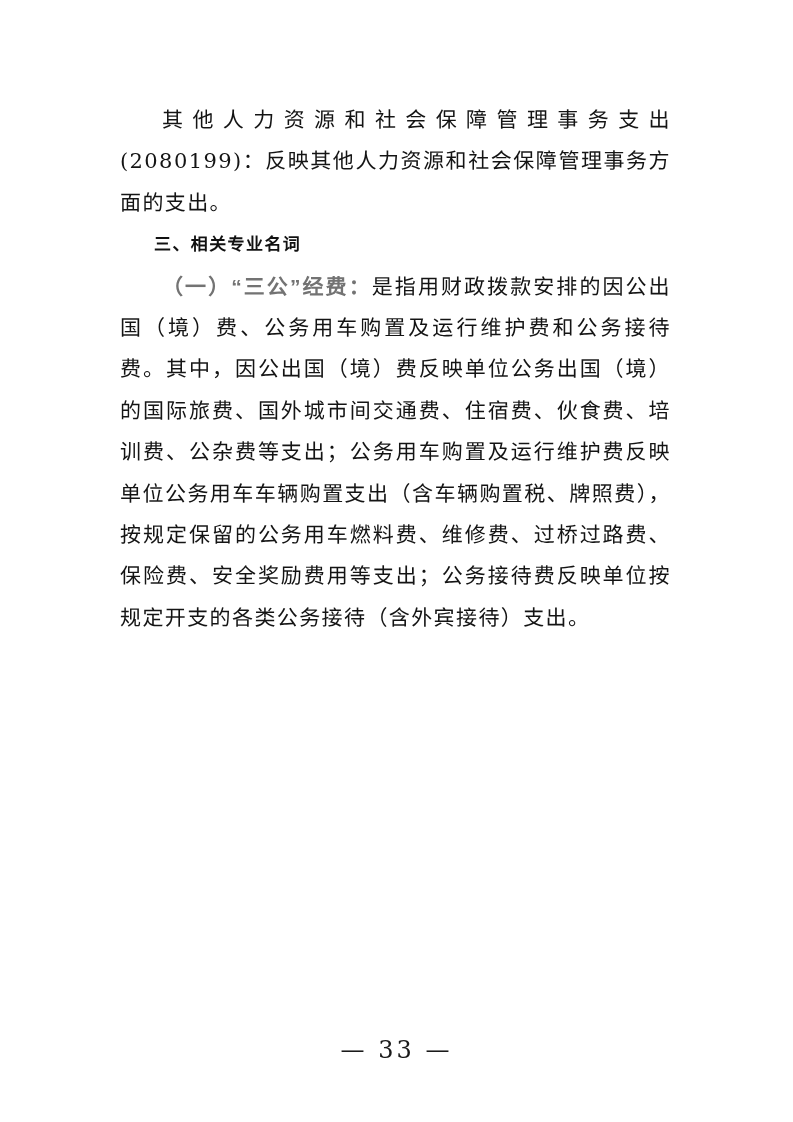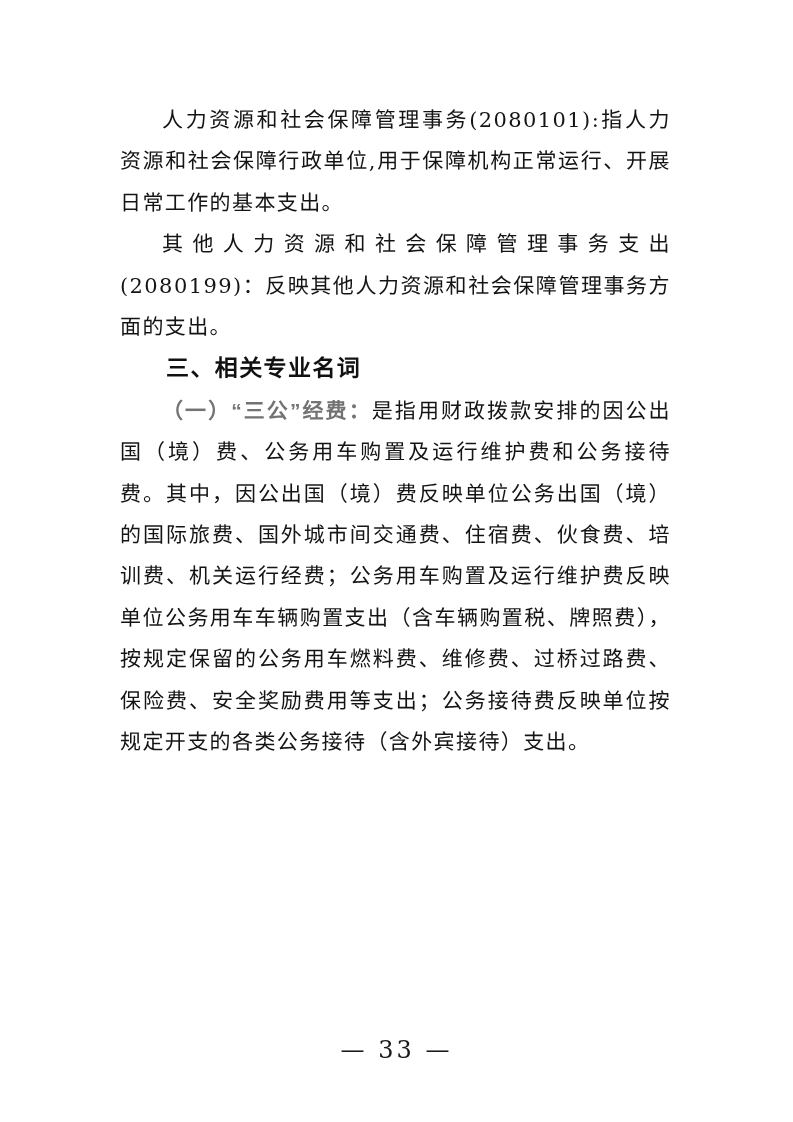--- a/index.html
+++ b/index.html
@@ -29,21 +29,21 @@
   }
   .content p {
     margin: 0;
     text-indent: 2em;
   }
   .section-heading {
     margin: 0;
     text-indent: 2em;
     font-family: Liberation Serif, serif;
     font-weight: bold;
-    font-size: 23px;
+    font-size: 17px;
     line-height: 41.4px;
     letter-spacing: 1.4px;
     text-align: left;
     color: #111111;
   }
   .term-lead {
     font-family: "Liberation Sans", "DejaVu Sans", sans-serif;
     font-weight: bold;
     color: #737373;
   }
@@ -58,27 +58,26 @@
     letter-spacing: 3px;
     color: #1a1a1a;
   }
 </style>
 </head>
 <body>
 
 <div class="page">
   <div class="content">
 
-    <p>人力资源和社会保障管理事务(2080101):指人力资源和社会保障行政单位,用于保障机构正常运行、开展日常工作的基本支出。</p>
 
     <p>其他人力资源和社会保障管理事务支出(2080199)：反映其他人力资源和社会保障管理事务方面的支出。</p>
 
     <h3 class="section-heading">三、相关专业名词</h3>
 
     <p>
-      <span class="term-lead">（一）“三公”经费：</span><span>是指用财政拨款安排的因公出国（境）费、公务用车购置及运行维护费和公务接待费。其中，因公出国（境）费反映单位公务出国（境）的国际旅费、国外城市间交通费、住宿费、伙食费、培训费、机关运行经费；公务用车购置及运行维护费反映单位公务用车车辆购置支出（含车辆购置税、牌照费），按规定保留的公务用车燃料费、维修费、过桥过路费、保险费、安全奖励费用等支出；公务接待费反映单位按规定开支的各类公务接待（含外宾接待）支出。</span>
+      <span class="term-lead">（一）“三公”经费：</span><span>是指用财政拨款安排的因公出国（境）费、公务用车购置及运行维护费和公务接待费。其中，因公出国（境）费反映单位公务出国（境）的国际旅费、国外城市间交通费、住宿费、伙食费、培训费、公杂费等支出；公务用车购置及运行维护费反映单位公务用车车辆购置支出（含车辆购置税、牌照费），按规定保留的公务用车燃料费、维修费、过桥过路费、保险费、安全奖励费用等支出；公务接待费反映单位按规定开支的各类公务接待（含外宾接待）支出。</span>
     </p>
 
 
   </div>
 
   <div class="page-footer">— 33 —</div>
 </div>
 
 </body></html>

